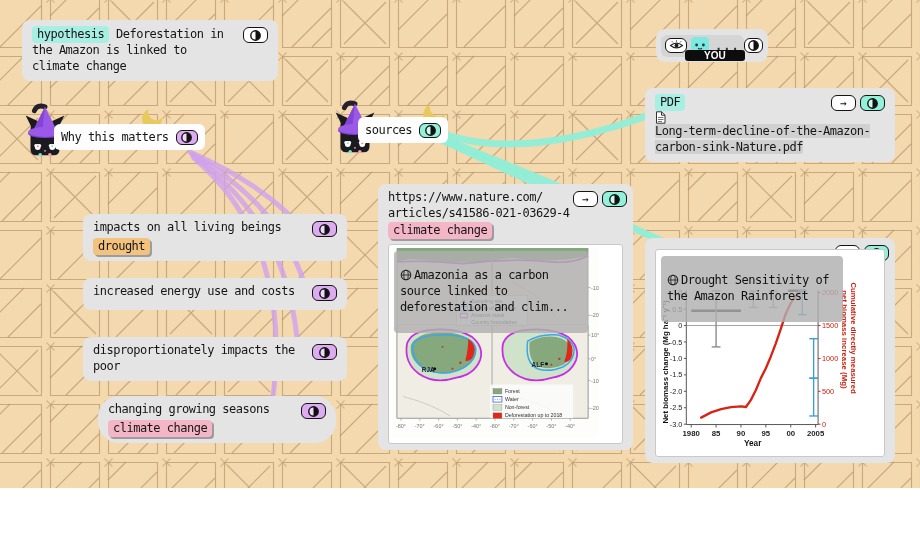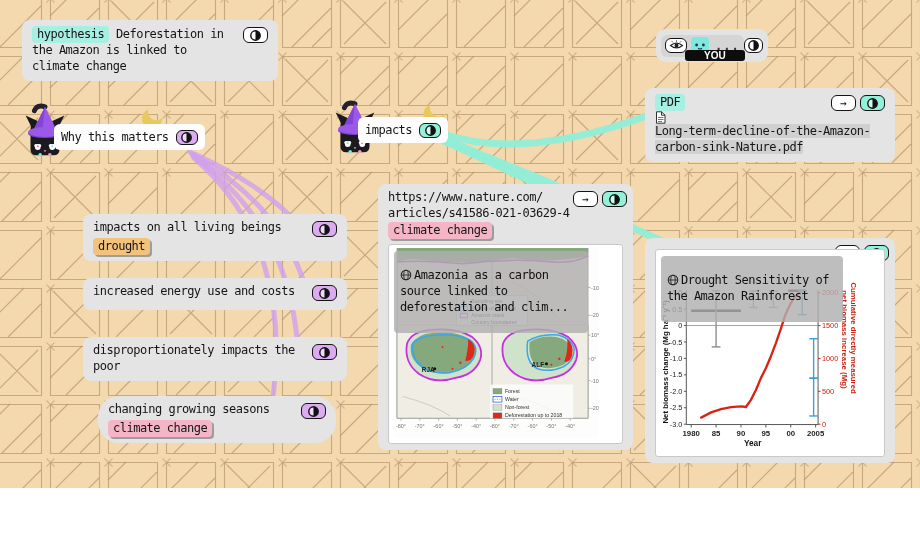--- a/index.html
+++ b/index.html
@@ -815,21 +815,21 @@
       <circle cx="39.5" cy="44" r="1.6" fill="#fff"></circle>
       <circle cx="37.5" cy="44.8" r="1.1" fill="#f27fb2"></circle>
     <path d="M28.8,49 L31.2,49 L30,51 Z" fill="#f2a0c0"></path>
     <circle cx="25" cy="53.5" r="1.8" fill="#7de8d8"></circle>
       <circle cx="35" cy="53.5" r="1.8" fill="#f2a0c0"></circle>
   </svg>
   <svg class="moon" style="left:420px;top:100px;width:29px;height:29px;" viewBox="0 0 24 24">
     <path d="M20.5,13.5 A9,9 0 1 1 10.5,3.2 A7.4,7.4 0 0 0 20.5,13.5 Z" fill="#e8c95c"></path>
   </svg>
   <div class="label-node" style="left:358px;top:117px;">
-    <span>impacts</span>
+    <span>sources</span>
     <span class="btn teal sm">
       <svg width="13" height="13" viewBox="0 0 13 13">
         <circle cx="6.5" cy="6.5" r="4.7" fill="#fff" fill-opacity=".55" stroke="#111" stroke-width="1.4"></circle>
         <path d="M6.5,1.8 a4.7,4.7 0 0 1 0,9.4 z" fill="#111"></path>
       </svg>
     </span>
   </div>
 
   <div class="card" style="left:645px;top:88px;width:230px;">
     <span class="fl" style="display:inline-flex;gap:4px;">

